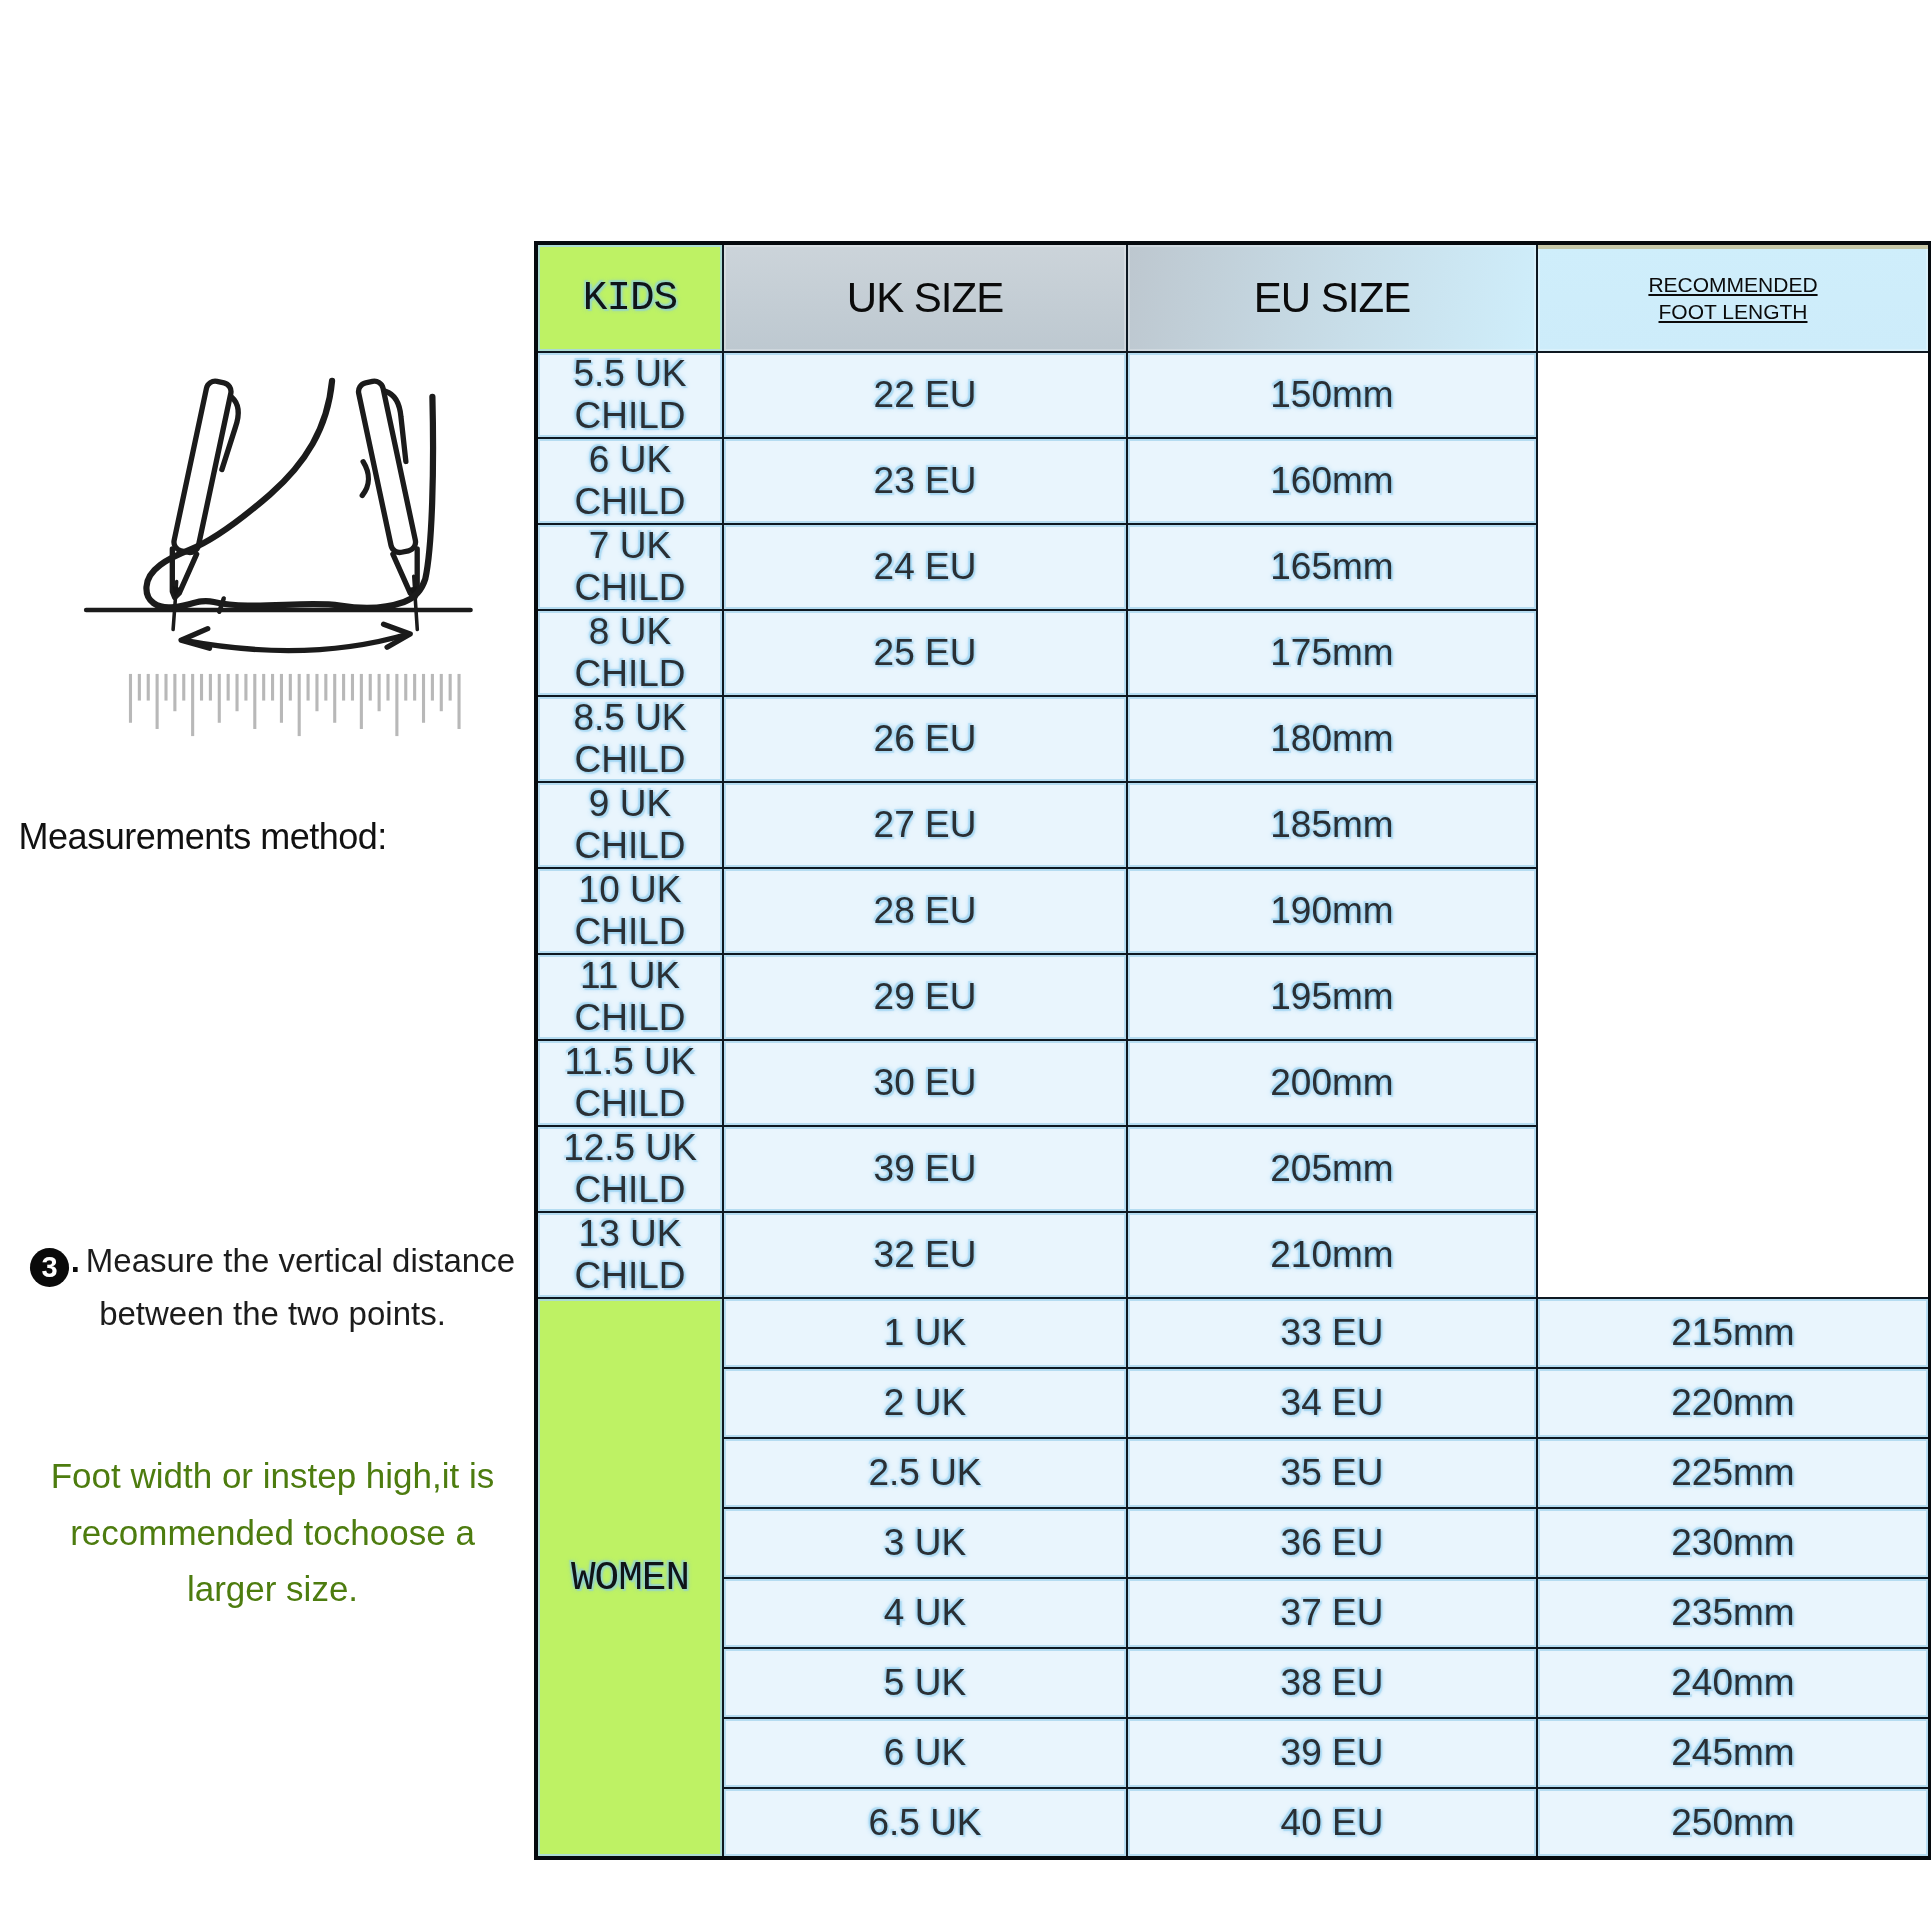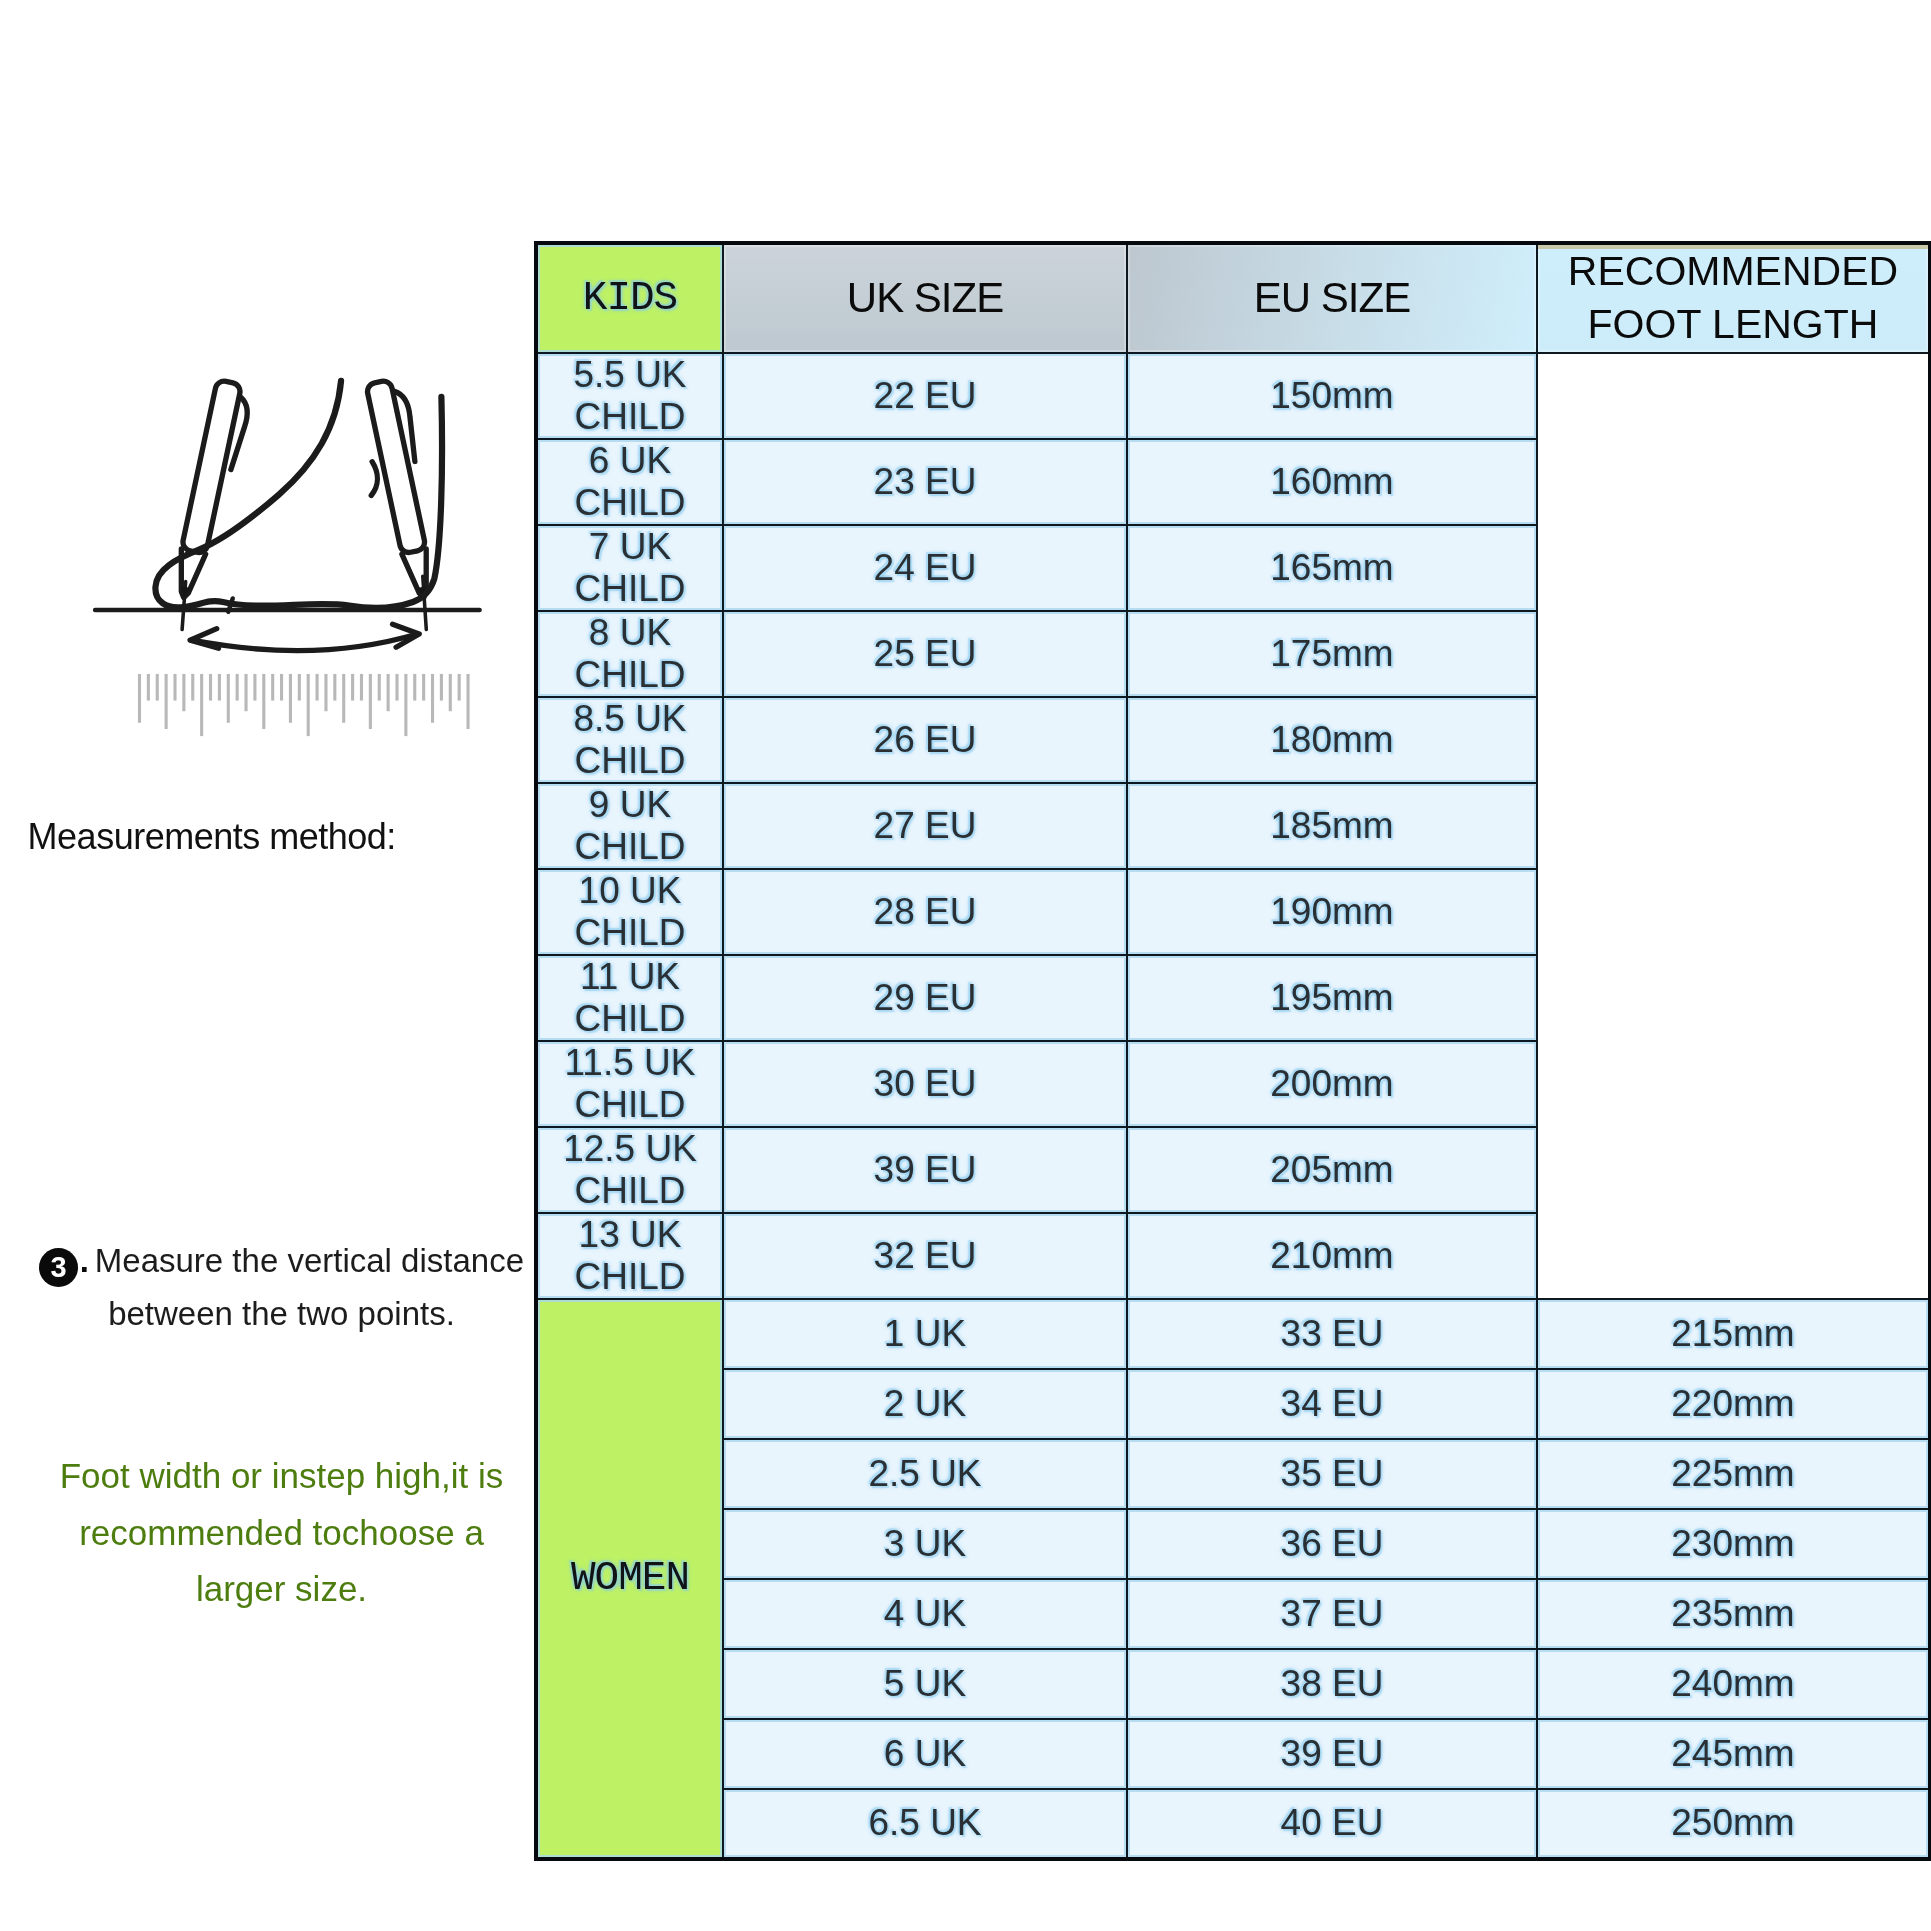--- a/index.html
+++ b/index.html
@@ -1,21 +1,21 @@
 <!DOCTYPE html>
 <html><head>
 <meta charset="utf-8">
 <style>
   html,body{margin:0;padding:0;background:#ffffff;}
   body{
     width:1931px;height:1931px;position:relative;overflow:hidden;
     font-family:"Liberation Sans", sans-serif;color:#1a1a1a;
   }
   
-  .left-panel{position:absolute;left:16px;top:0;width:534px;height:1469px;}
+  .left-panel{position:absolute;left:7px;top:0;width:534px;height:1469px;}
   .illustration{position:absolute;left:48px;top:343px;width:444px;height:415px;}
   .method-title{position:absolute;left:11.6px;top:816px;font-size:36px;letter-spacing:-0.5px;color:#111;}
   .step{position:absolute;left:0;width:531px;text-align:center;font-size:33px;line-height:1.62;color:#1c1c1c;}
   .step .txt{white-space:pre-line;}
   .step-1{top:881px;}
   .step-2{top:1035px;}
   .step-3{top:1234px;}
   .bullet{display:inline-block;width:39px;height:39px;border-radius:50%;
     background:#0a0a0a;color:#ffffff;font-weight:bold;font-size:29px;line-height:39px;
     text-align:center;vertical-align:-4.8px;margin-right:1.9px;}
@@ -34,22 +34,22 @@
   .size-chart td{
     background:#e9f5fd;font-size:37px;color:#2a2f34;
     box-shadow:inset 0 0 0 1.9px rgba(168,214,238,.8);
     text-shadow:0 0 5.8px rgba(130,200,240,.9),1.9px 1.9px 1px rgba(140,205,240,.5),-1.9px -1.9px 1px rgba(140,205,240,.5);
   }
   .size-chart th{font-size:42px;font-weight:normal;color:#0b0b0b;letter-spacing:-1px;}
   .size-chart tr{height:70px;}
   .size-chart tr.header-row{height:109px;}
   th.th-uk{background:linear-gradient(180deg,#ccd4da,#bdc8d0);box-shadow:inset 0 0 0 1.9px rgba(255,255,255,.25);}
   th.th-eu{background:linear-gradient(100deg,#bdc7cf 0%,#c8dee9 55%,#cfeefb 100%);box-shadow:inset 0 0 0 1.9px rgba(255,255,255,.25);}
-  th.th-rec{background:linear-gradient(180deg,#cfeefb,#cdecfa);font-size:41px;line-height:1.3;white-space:pre-line;letter-spacing:0;
-    box-shadow:inset 0 3.9px 0 rgba(185,165,100,.55), inset 0 0 0 1.9px rgba(255,255,255,.25);}
+  th.th-rec{background:linear-gradient(180deg,#cfeefb,#cdecfa);font-size:21px;line-height:1.3;white-space:pre-line;letter-spacing:0;
+    box-shadow:inset 0 3.9px 0 rgba(185,165,100,.55), inset 0 0 0 1.9px rgba(255,255,255,.25);text-decoration:underline;}
   td.cat{
     font-size:41px;color:#101417;background:#bef264;letter-spacing:-1px;font-family:Liberation Mono, monospace;
   }
   
   .ink{stroke:#1b1b1b;fill:none;stroke-linecap:round;stroke-linejoin:round;}
 </style>
 </head>
 <body>
 
 <div class="left-panel">

